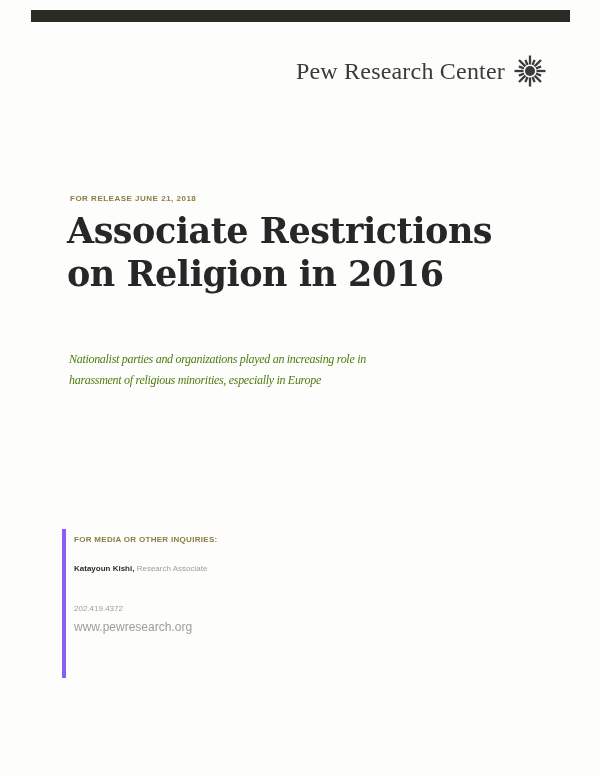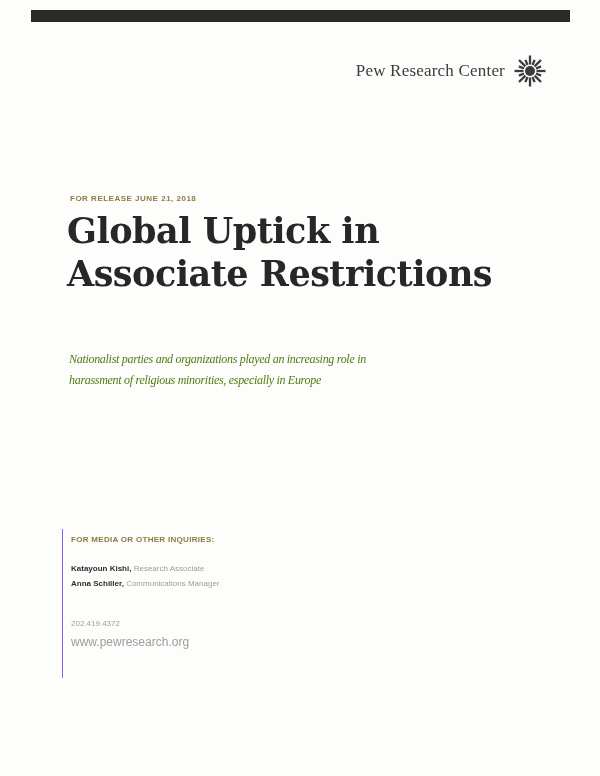--- a/index.html
+++ b/index.html
@@ -30,21 +30,21 @@
   .logo {
     position: absolute;
     top: 54px;
     right: 53px;
     display: flex;
     align-items: center;
     gap: 8px;
   }
   .logo-text {
     font-family: "Liberation Serif", serif;
-    font-size: 17px;
+    font-size: 24px;
     letter-spacing: 0.2px;
     color: #3b3b3b;
     white-space: nowrap;
   }
   .logo-icon {
     width: 34px;
     height: 34px;
     display: block;
   }
   .release {
@@ -78,21 +78,21 @@
     line-height: 21px;
     letter-spacing: -0.3px;
     color: #4d7c0f;
   }
   .contact-block {
     position: absolute;
     left: 62px;
     top: 529px;
     width: 220px;
     height: 149px;
-    border-left: 1px solid #8b5cf6;
+    border-left: 4px solid #8b5cf6;
     padding: 6px 0 0 8px;
     box-sizing: border-box;
   }
   .mini-heading {
     font-size: 8px;
     font-weight: bold;
     letter-spacing: 0.3px;
     line-height: 10px;
     color: #8e7b43;
   }
@@ -158,39 +158,36 @@
         <line x1="2.5" y1="-6" x2="4.6" y2="-11.1"></line>
         <line x1="6" y1="-2.5" x2="11.1" y2="-4.6"></line>
       </g>
       <circle cx="0" cy="0" r="5" fill="#3b3b3b"></circle>
     </svg>
   </div>
 
   <div class="release">FOR RELEASE JUNE 21, 2018</div>
 
   <h1 class="title">
-    <div>Global Uptick in</div>
     <div>Associate Restrictions</div>
+    <div>on Religion in 2016</div>
   </h1>
 
   <div class="subtitle">
     <div>Nationalist parties and organizations played an increasing role in</div>
     <div>harassment of religious minorities, especially in Europe</div>
   </div>
 
   <div class="contact-block">
     <div class="mini-heading">FOR MEDIA OR OTHER INQUIRIES:</div>
 
     <div class="people">
       <div>
         <span class="person-name">Katayoun Kishi,</span><span class="person-role"> Research Associate</span>
       </div>
-      <div>
-        <span class="person-name">Anna Schiller,</span><span class="person-role"> Communications Manager</span>
-      </div>
     </div>
 
     <div class="phone">202.419.4372</div>
 
     <div class="website">www.pewresearch.org</div>
 
 
   </div>
 
 </div>

